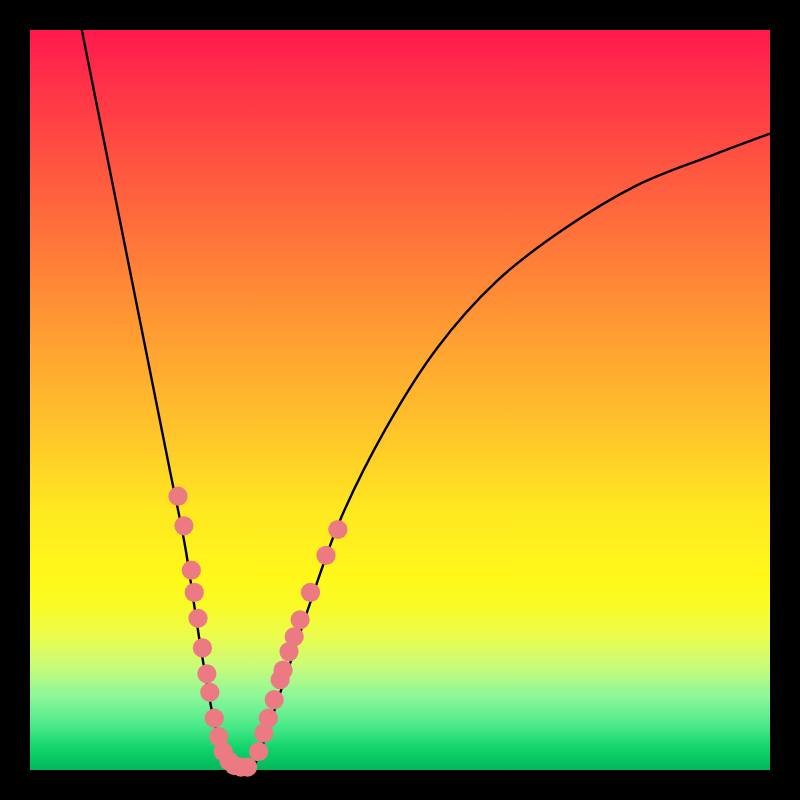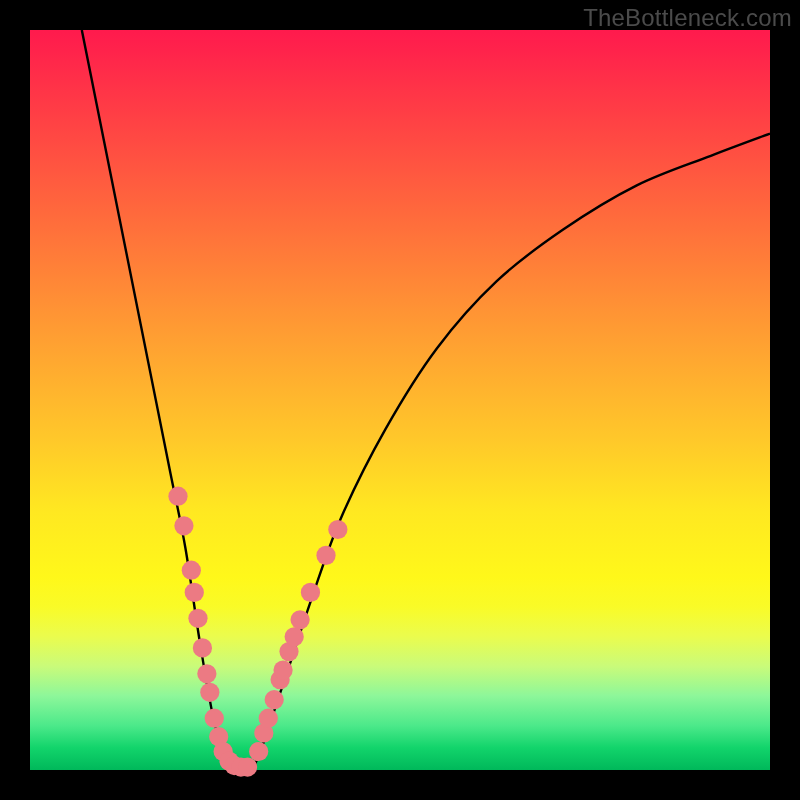--- a/index.html
+++ b/index.html
@@ -91,14 +91,13 @@
           <circle cx="253.08" cy="640.10" r="9.62" fill="#ec7a83" stroke="#d85a64" stroke-width="0"></circle>
           <circle cx="259.00" cy="621.60" r="9.62" fill="#ec7a83" stroke="#d85a64" stroke-width="0"></circle>
           <circle cx="264.18" cy="606.80" r="9.62" fill="#ec7a83" stroke="#d85a64" stroke-width="0"></circle>
           <circle cx="270.10" cy="589.78" r="9.62" fill="#ec7a83" stroke="#d85a64" stroke-width="0"></circle>
           <circle cx="280.46" cy="562.40" r="9.62" fill="#ec7a83" stroke="#d85a64" stroke-width="0"></circle>
           <circle cx="296.00" cy="525.40" r="9.62" fill="#ec7a83" stroke="#d85a64" stroke-width="0"></circle>
           <circle cx="307.84" cy="499.50" r="9.62" fill="#ec7a83" stroke="#d85a64" stroke-width="0"></circle>
         </g>
     </svg>
   </div>
-  <div class="watermark">TheBottleneck.com</div>
 </div>
 
 </body></html>

